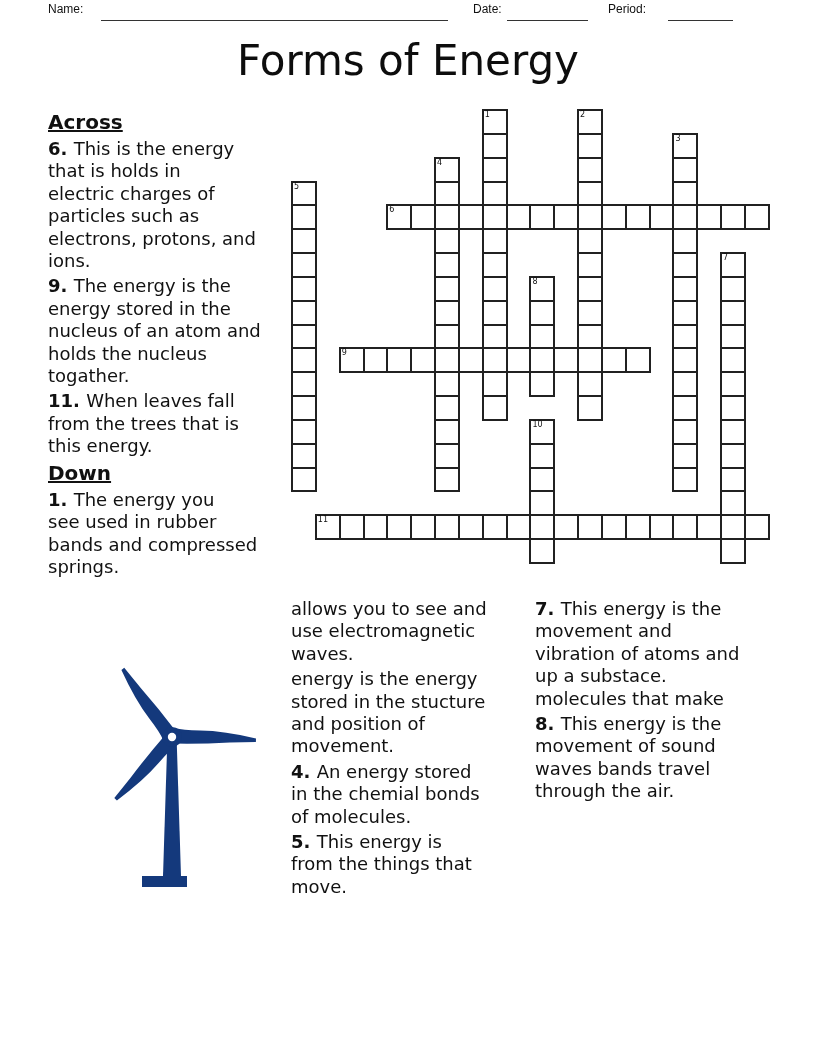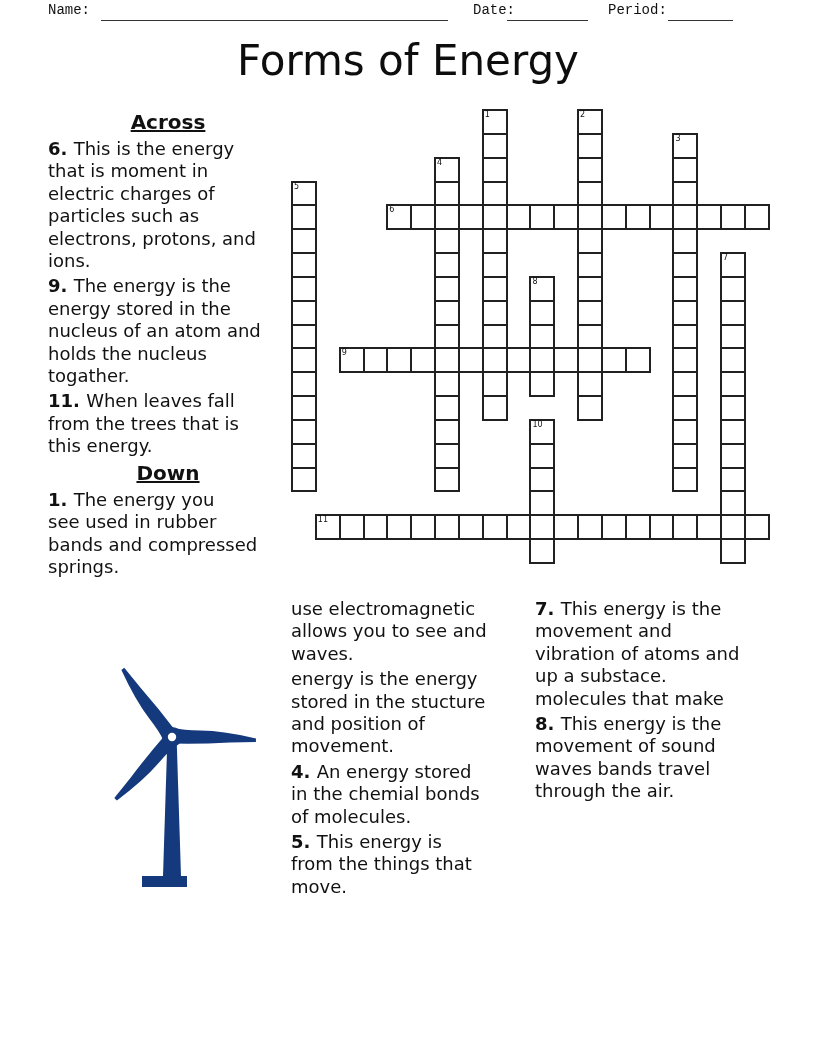--- a/index.html
+++ b/index.html
@@ -1,31 +1,31 @@
 <!DOCTYPE html>
 <html><head>
 <meta charset="utf-8">
 <style>
   html,body{margin:0;padding:0;background:#ffffff;}
   body{width:816px;height:1056px;position:relative;overflow:hidden;
        font-family:"DejaVu Sans",sans-serif;color:#111;}
   .abs{position:absolute;}
   
-  .hdr-label{font-family:Liberation Mono, monospace;font-size:14px;color:#111;white-space:nowrap;}
+  .hdr-label{font-family:Liberation Sans, sans-serif;font-size:12px;color:#111;white-space:nowrap;}
   .hdr-line{border-bottom:1.6px solid #333;height:14px;}
   
   .title{left:0;top:36px;width:816px;text-align:center;font-size:42px;font-weight:400;
          color:#0d0d0d;letter-spacing:0px;}
   
   .clue-col{font-size:18px;line-height:22.4px;}
   .col-left{left:48px;top:110px;width:240px;}
   .col-middle{left:291px;top:598px;width:232px;}
   .col-right{left:535px;top:598px;width:252px;}
   .clue-heading{font-size:20px;font-weight:bold;text-decoration:underline;
-                line-height:24px;margin-bottom:4px;text-align:center;}
+                line-height:24px;margin-bottom:4px;}
   .clue{margin-bottom:3px;}
   .clue-line{white-space:nowrap;}
   .clue-num{font-weight:bold;}
   
   .cell{position:absolute;background:#ffffff;border:2px solid #212121;box-sizing:border-box;}
   .cell-num{position:absolute;top:-1px;left:1px;font-size:8px;line-height:9px;color:#111;}
   
   .turbine{left:60px;top:635px;width:200px;height:265px;}
 </style>
 </head>
@@ -202,21 +202,21 @@
     <div class="cell" style="left: 672.44px; top: 514.28px; width: 25.84px; height: 25.84px;"></div>
     <div class="cell" style="left: 696.28px; top: 514.28px; width: 25.84px; height: 25.84px;"></div>
     <div class="cell" style="left: 720.12px; top: 514.28px; width: 25.84px; height: 25.84px;"></div>
     <div class="cell" style="left: 743.96px; top: 514.28px; width: 25.84px; height: 25.84px;"></div>
   </div>
 
 <div class="abs clue-col col-left" id="col-left">
     <div class="clue-heading">Across</div>
     <div class="clue">
       <div class="clue-line"><span class="clue-num">6. </span>This is the energy</div>
-      <div class="clue-line">that is moment in</div>
+      <div class="clue-line">that is holds in</div>
       <div class="clue-line">electric charges of</div>
       <div class="clue-line">particles such as</div>
       <div class="clue-line">electrons, protons, and</div>
       <div class="clue-line">ions.</div>
     </div>
     <div class="clue">
       <div class="clue-line"><span class="clue-num">9. </span>The energy is the</div>
       <div class="clue-line">energy stored in the</div>
       <div class="clue-line">nucleus of an atom and</div>
       <div class="clue-line">holds the nucleus</div>
@@ -230,22 +230,22 @@
     <div class="clue-heading">Down</div>
     <div class="clue">
       <div class="clue-line"><span class="clue-num">1. </span>The energy you</div>
       <div class="clue-line">see used in rubber</div>
       <div class="clue-line">bands and compressed</div>
       <div class="clue-line">springs.</div>
     </div>
   </div>
 <div class="abs clue-col col-middle" id="col-middle">
     <div class="clue">
+      <div class="clue-line">allows you to see and</div>
       <div class="clue-line">use electromagnetic</div>
-      <div class="clue-line">allows you to see and</div>
       <div class="clue-line">waves.</div>
     </div>
     <div class="clue">
       <div class="clue-line">energy is the energy</div>
       <div class="clue-line">stored in the stucture</div>
       <div class="clue-line">and position of</div>
       <div class="clue-line">movement.</div>
     </div>
     <div class="clue">
       <div class="clue-line"><span class="clue-num">4. </span>An energy stored</div>

